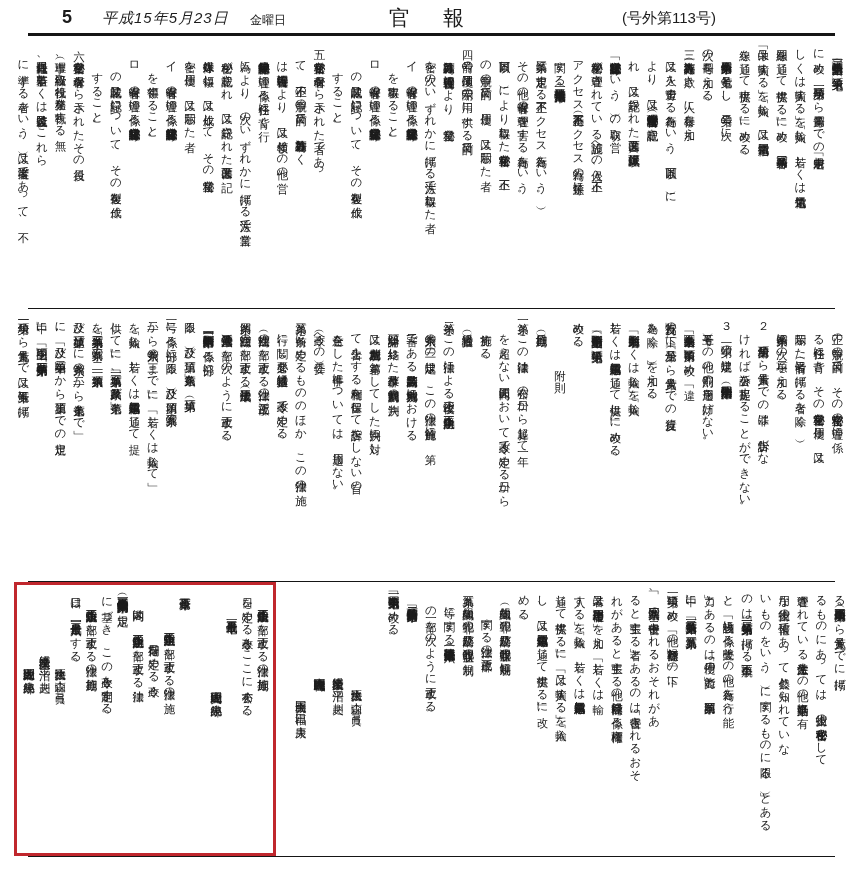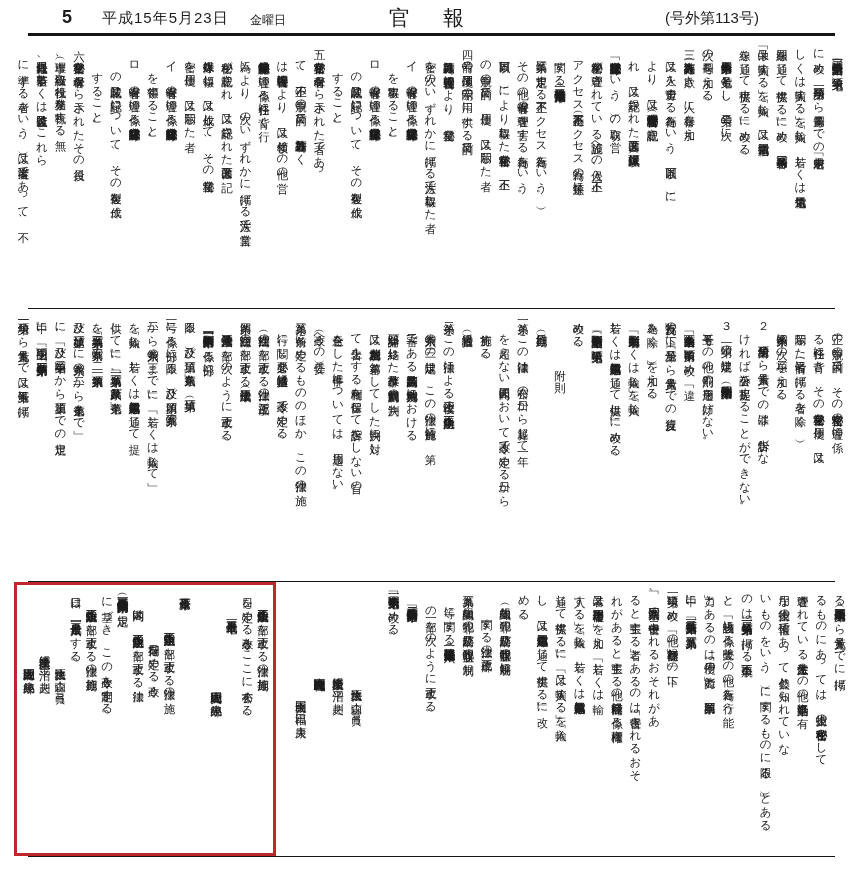--- a/index.html
+++ b/index.html
@@ -8,24 +8,24 @@
   body {
     width:863px; height:878px; overflow:hidden;
     background:var(--paper); color:var(--ink);
     font-family:"Liberation Sans", sans-serif;
   }
   .page { position:relative; width:863px; height:878px; padding:0 14px; }
 
   
   .header { position:relative; height:33px; }
   .page-number { position:absolute; left:48px; top:7px; font-size:18px; font-weight:bold; }
-  .issue-date  { position:absolute; left:88px; top:9px; font-size:15px; letter-spacing:1px; }
+  .issue-date  { position:absolute; left:88px; top:9px; font-size:15px; letter-spacing:1px;font-style:italic; }
   .weekday     { position:absolute; left:236px; top:12px; font-size:12px;text-align:center; }
   .gazette-title { position:absolute; left:375px; top:4px; font-size:21px; font-weight:normal; letter-spacing:6px; margin:0; }
-  .issue-number  { position:absolute; left:608px; top:9px; font-size:15px;margin-left:43px; }
+  .issue-number  { position:absolute; left:608px; top:9px; font-size:15px; }
   .rule-thick { border:0; border-top:3px solid #151515; margin:0 14px; }
   .rule-thin  { border:0; border-top:1.5px solid #151515; margin:0 14px; }
 
   
   .band {
     writing-mode:vertical-rl; text-orientation:mixed;
     height:272px; overflow:hidden; padding-top:5px;
     font-size:11.5px; letter-spacing:0.2px;
   }
   .band .vline { line-height:18.5px; white-space:pre; }

